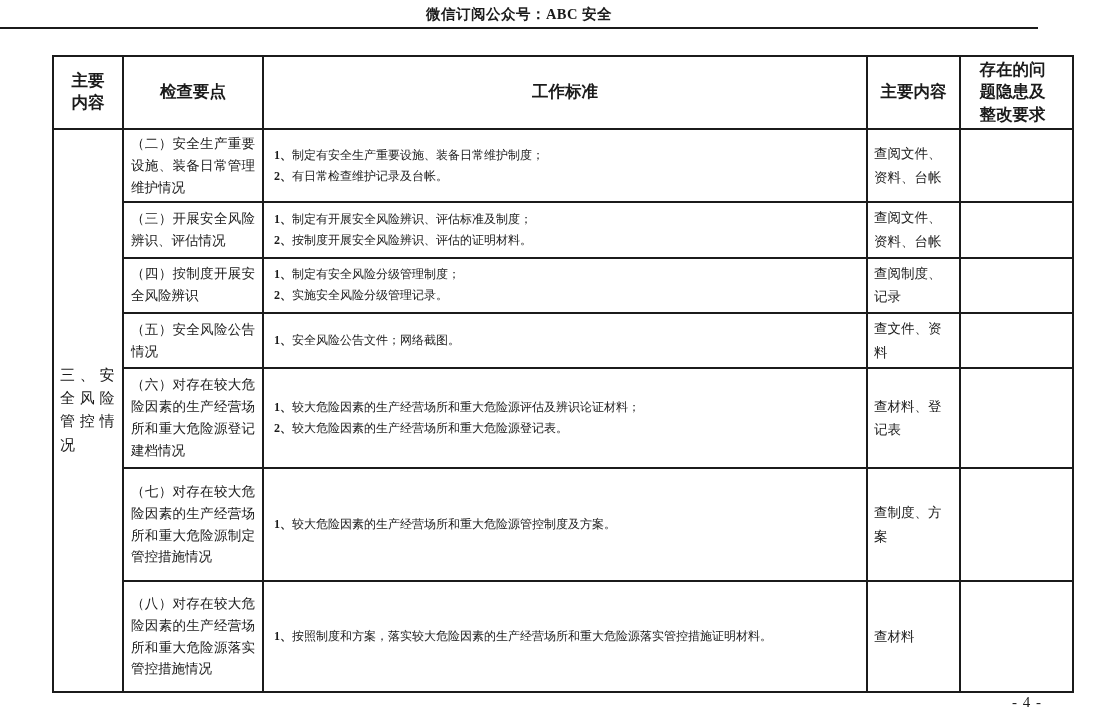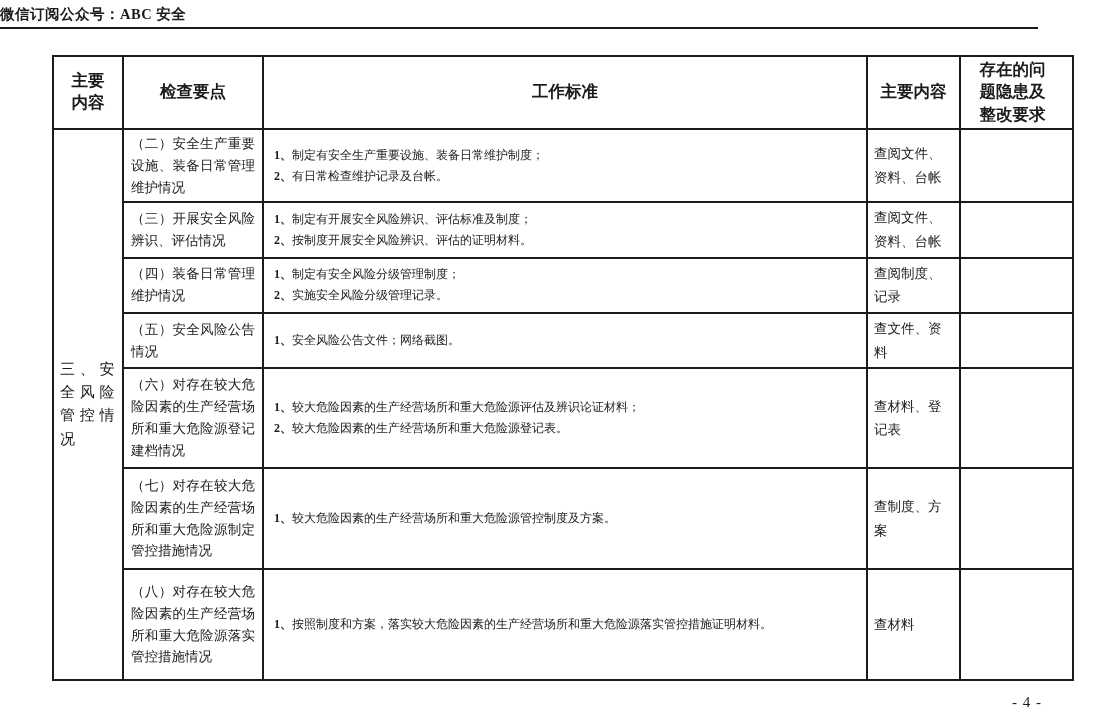--- a/index.html
+++ b/index.html
@@ -4,21 +4,21 @@
 <style>
   html,body{margin:0;padding:0;}
   body{
     width:1096px;height:713px;background:#ffffff;position:relative;overflow:hidden;
     font-family:"Liberation Serif","DejaVu Serif",serif;color:#1b1b1b;
   }
   .top-header{
     margin:5px 58px 0 0;
     padding-bottom:3px;
     border-bottom:2px solid #1b1b1b;
-    text-align:left;
+    text-align:center;
     font-weight:bold;
     font-size:14.5px;
     letter-spacing:0.5px;
   }
   table.inspection-table{
     position:absolute;left:52px;top:55px;width:1020px;
     border-collapse:collapse;table-layout:fixed;
   }
   .inspection-table th,.inspection-table td{
     border:2px solid #1b1b1b;
@@ -46,21 +46,21 @@
   .std-num{font-weight:bold;}
   .method-cell{
     font-size:13.5px;padding:3px 6px;line-height:1.75;text-align:left;
   }
   .problem-cell{padding:2px;}
   .row-1{height:73px;}
   .row-2{height:50px;}
   .row-3{height:50px;}
   .row-4{height:45px;}
   .row-5{height:100px;}
-  .row-6{height:101px;}
+  .row-6{height:113px;}
   .row-7{height:111px;}
   .page-number{
     position:absolute;right:54px;bottom:2px;font-size:15px;letter-spacing:1px;
   }
 </style>
 </head>
 <body>
 
 <div class="top-header">
   <span>微信订阅公众号：ABC 安全</span>
@@ -101,21 +101,21 @@
       <tr class="table-row row-2">
         <td class="keypoint-cell">（三）开展安全风险辨识、评估情况</td>
         <td class="standards-cell">
           <div class="std-line"><span class="std-num">1、</span>制定有开展安全风险辨识、评估标准及制度；</div>
           <div class="std-line"><span class="std-num">2、</span>按制度开展安全风险辨识、评估的证明材料。</div>
         </td>
         <td class="method-cell">查阅文件、资料、台帐</td>
         <td class="problem-cell"></td>
       </tr>
       <tr class="table-row row-3">
-        <td class="keypoint-cell">（四）装备日常管理维护情况</td>
+        <td class="keypoint-cell">（四）按制度开展安全风险辨识</td>
         <td class="standards-cell">
           <div class="std-line"><span class="std-num">1、</span>制定有安全风险分级管理制度；</div>
           <div class="std-line"><span class="std-num">2、</span>实施安全风险分级管理记录。</div>
         </td>
         <td class="method-cell">查阅制度、记录</td>
         <td class="problem-cell"></td>
       </tr>
       <tr class="table-row row-4">
         <td class="keypoint-cell">（五）安全风险公告情况</td>
         <td class="standards-cell">

